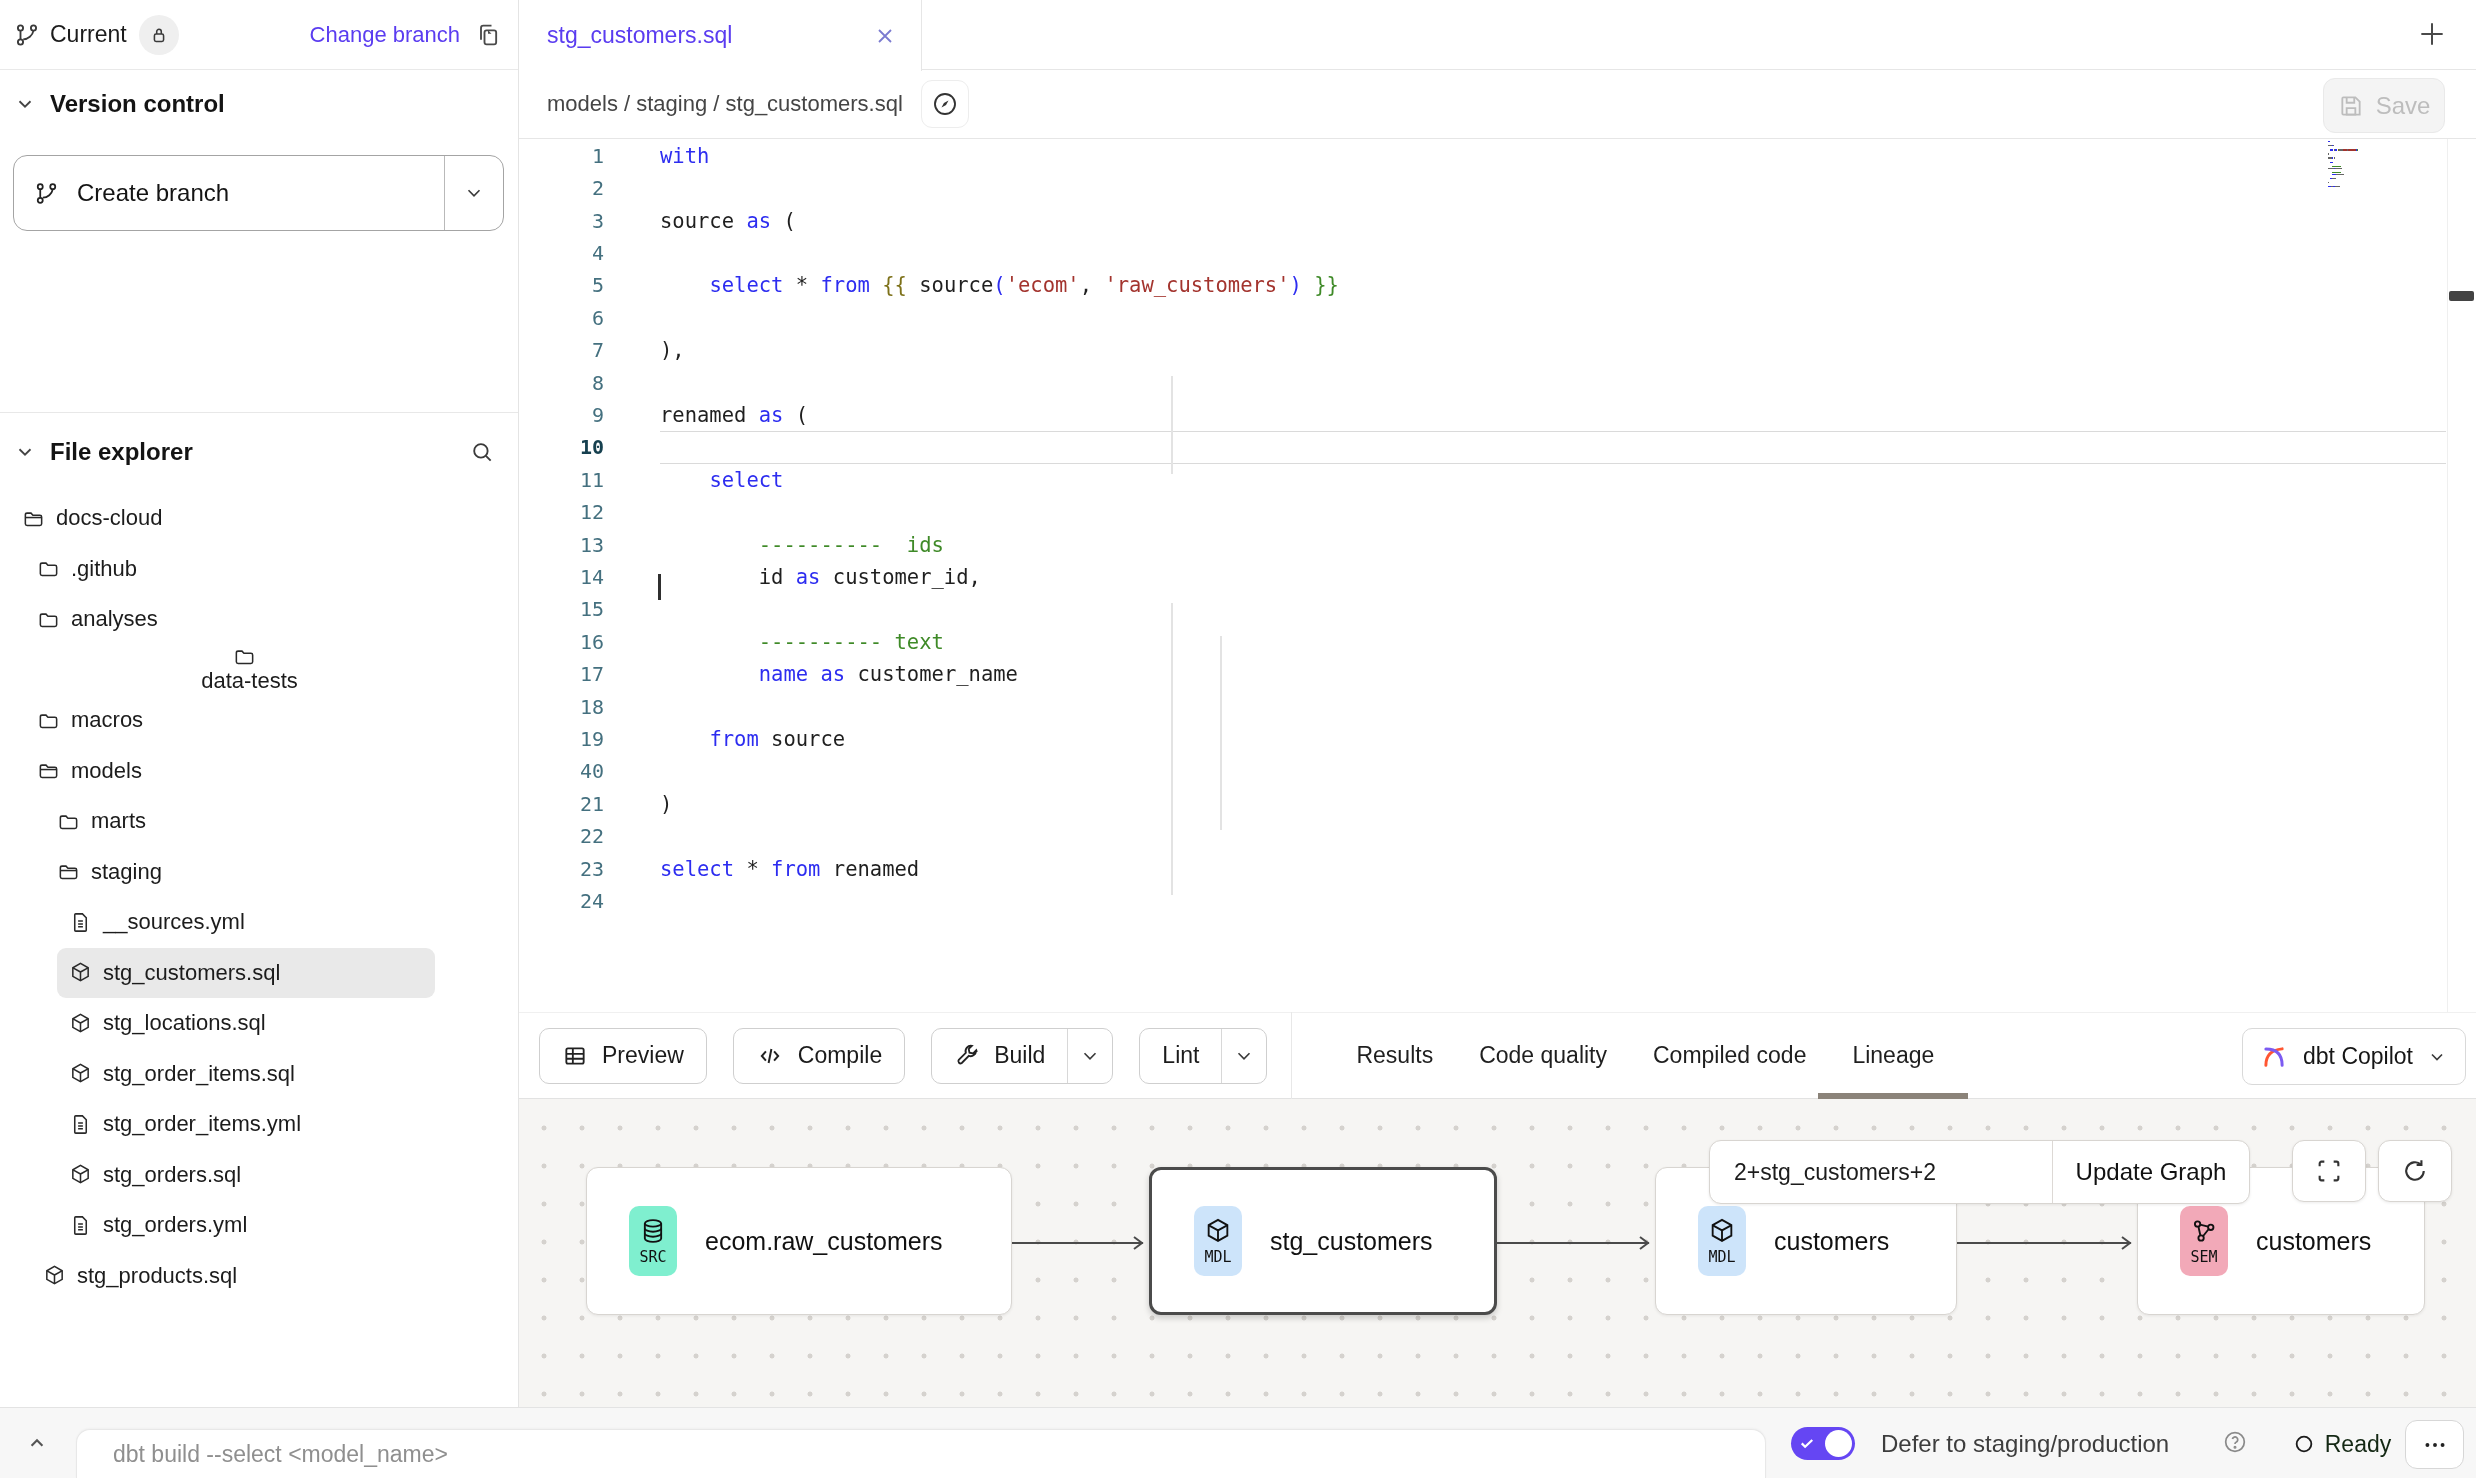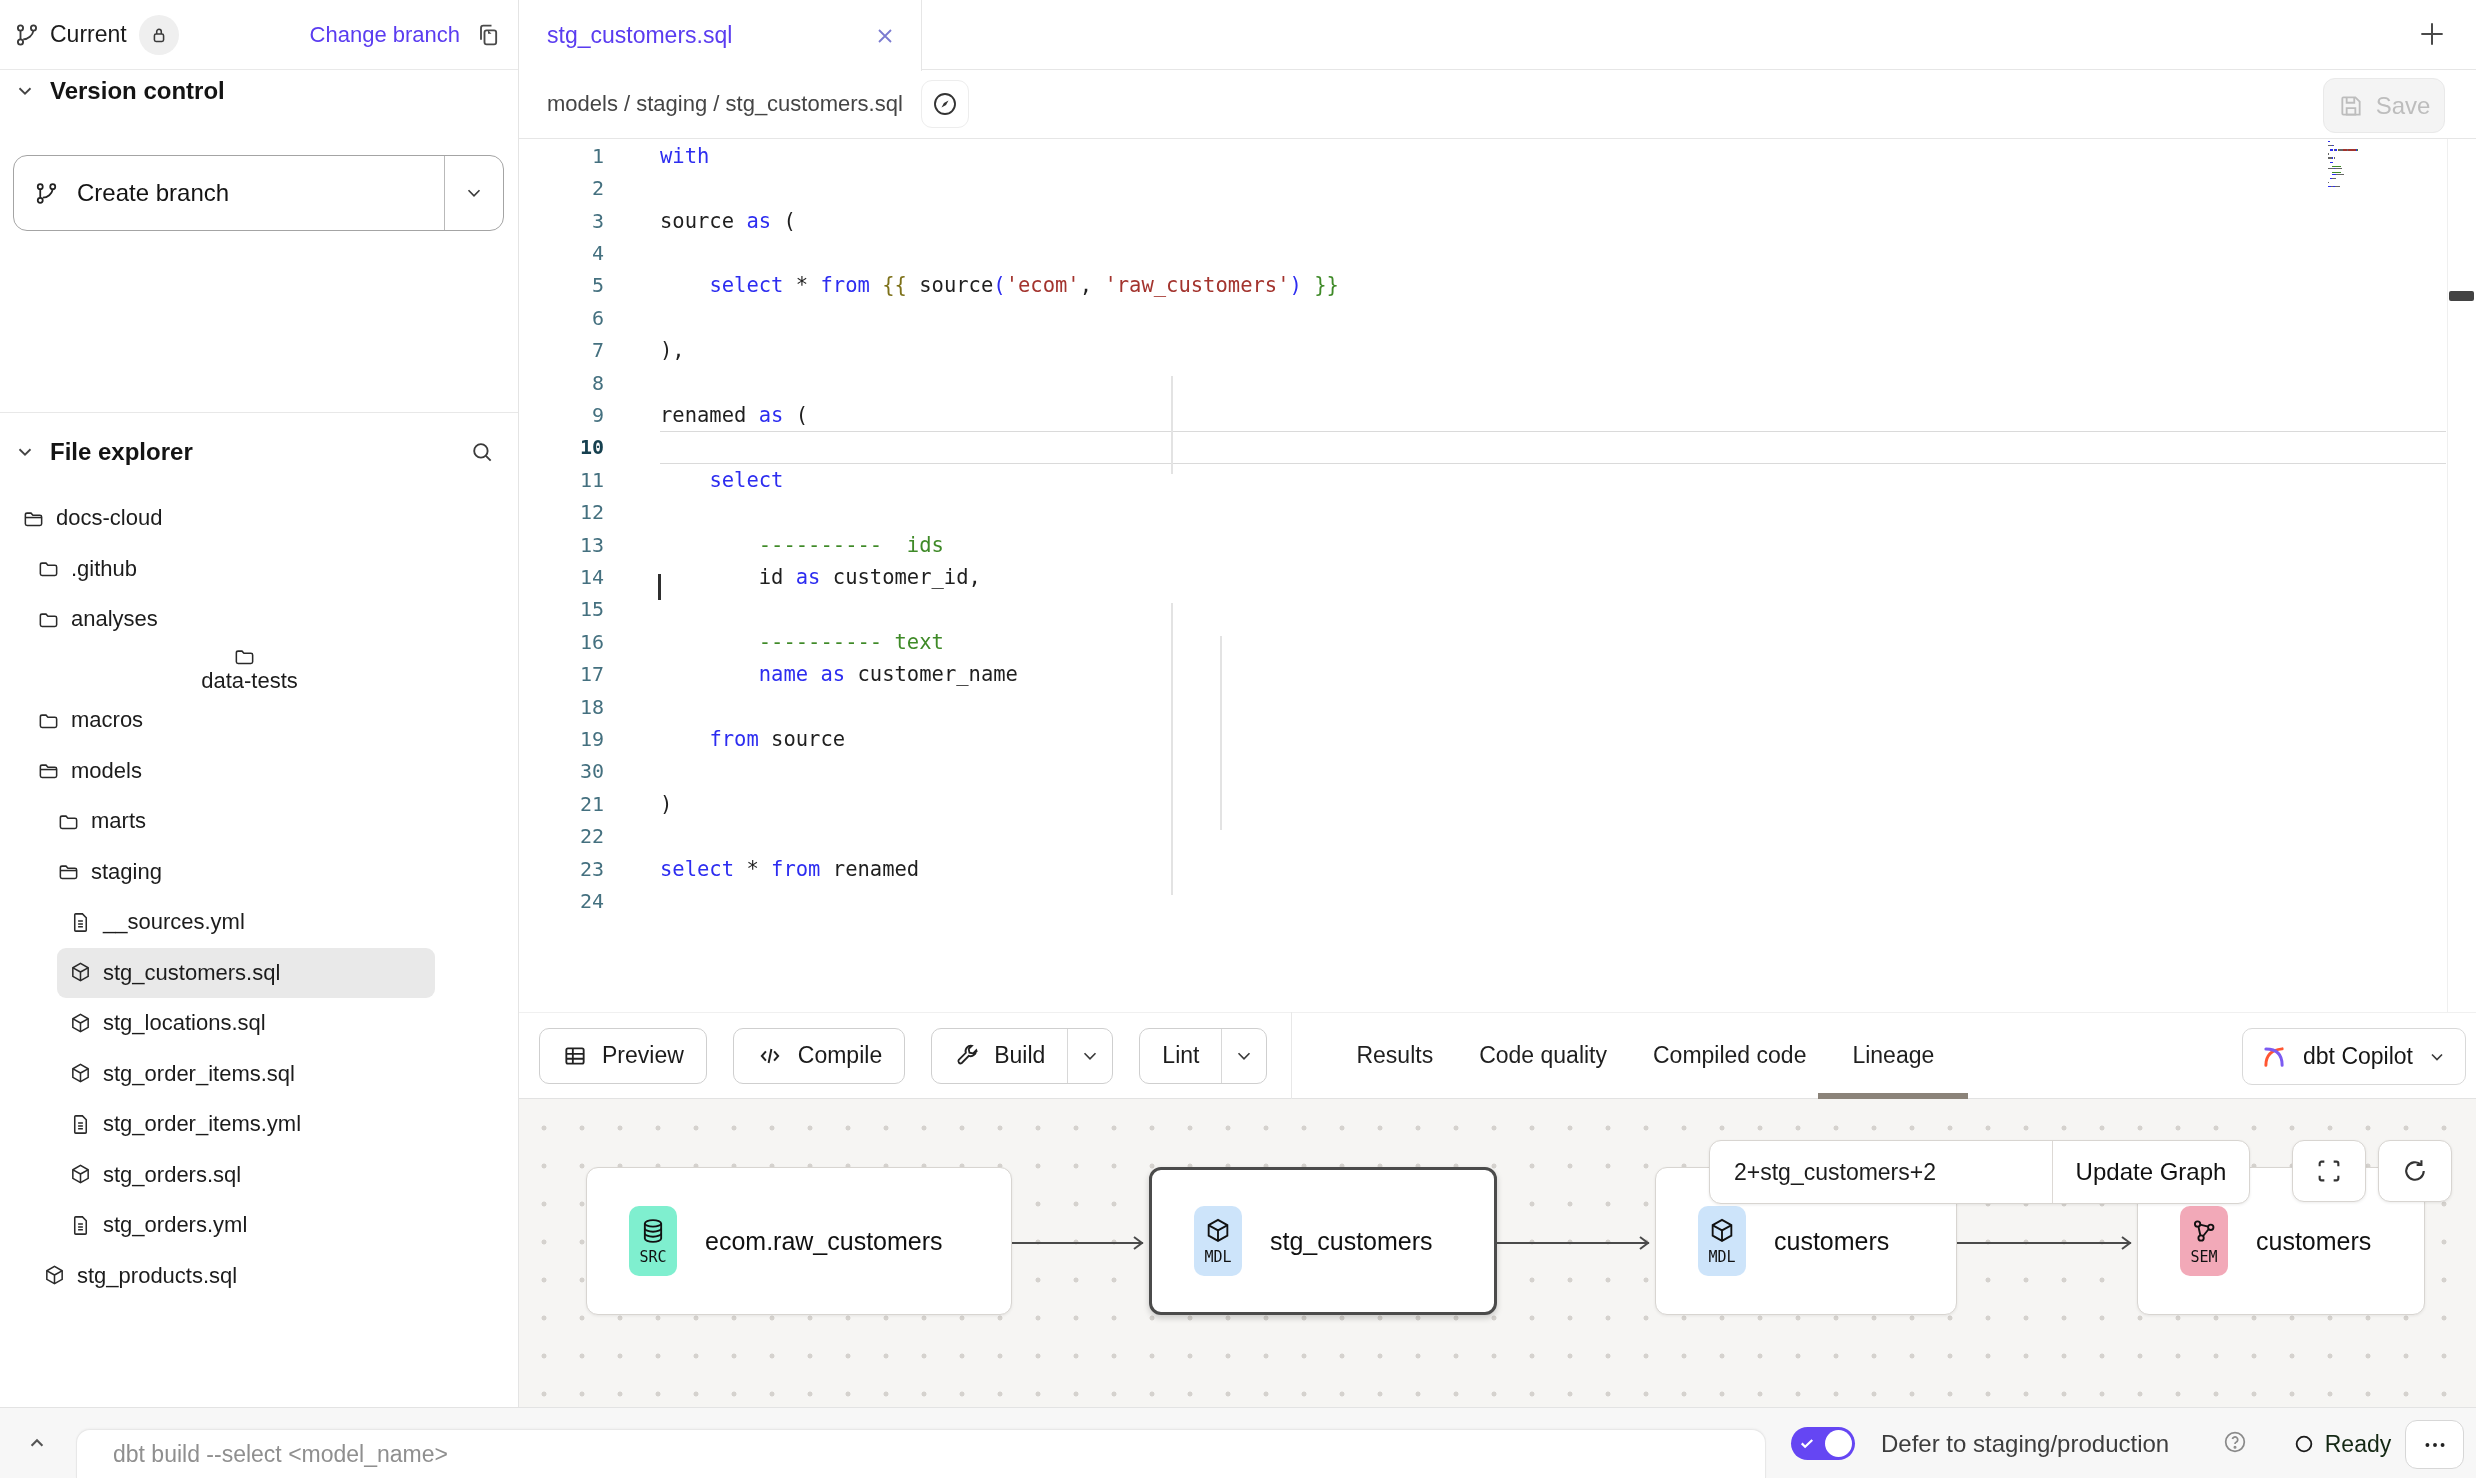--- a/index.html
+++ b/index.html
@@ -13,21 +13,21 @@
            border-right:1px solid #e4e4e4;box-sizing:border-box;}
   #sidebar-header{position:absolute;left:0;top:0;width:100%;height:70px;box-sizing:border-box;
            border-bottom:1px solid #e9e9e9;display:flex;align-items:center;padding:0 16px 0 14px;}
   #current-label{font-size:23px;color:#1c1c1c;margin-left:10px;}
   #lock-pill{width:40px;height:40px;border-radius:50%;background:#efefef;display:flex;
            align-items:center;justify-content:center;margin-left:12px;}
   #change-branch{margin-left:auto;font-size:22px;font-weight:500;color:#5a3cf0;cursor:pointer;}
   #copy-branch{margin-left:14px;}
 
   .section-header{display:flex;align-items:center;font-size:24px;font-weight:700;color:#141414;}
-  #vc-header{position:absolute;left:14px;top:71px;width:480px;height:40px;}
+  #vc-header{position:absolute;left:14px;top:84px;width:480px;height:40px;}
   .section-header .chev{margin-right:14px;color:#444;}
   #create-branch{position:absolute;left:13px;top:155px;width:491px;height:76px;box-sizing:border-box;
            border:1.5px solid #a4a4a4;border-radius:14px;background:#fff;display:flex;align-items:stretch;}
   #create-branch-main{flex:1;display:flex;align-items:center;padding-left:20px;font-size:24px;color:#141414;cursor:pointer;}
   #create-branch-main .lbl{margin-left:18px;}
   #create-branch-caret{width:58px;border-left:1px solid #b9b9b9;display:flex;align-items:center;justify-content:center;cursor:pointer;}
 
   #sidebar-divider{position:absolute;left:0;top:412px;width:100%;height:1px;background:#e8e8e8;}
   #fe-header{position:absolute;left:14px;top:432px;width:491px;height:40px;}
   #fe-search{margin-left:auto;margin-right:10px;cursor:pointer;}
@@ -406,21 +406,21 @@
         <div class="gut cur" style="top: 292.4px;">10</div>
         <div class="gut" style="top: 324.8px;">11</div>
         <div class="gut" style="top: 357.2px;">12</div>
         <div class="gut" style="top: 389.6px;">13</div>
         <div class="gut" style="top: 422px;">14</div>
         <div class="gut" style="top: 454.4px;">15</div>
         <div class="gut" style="top: 486.8px;">16</div>
         <div class="gut" style="top: 519.2px;">17</div>
         <div class="gut" style="top: 551.6px;">18</div>
         <div class="gut" style="top: 584px;">19</div>
-        <div class="gut" style="top: 616.4px;">30</div>
+        <div class="gut" style="top: 616.4px;">40</div>
         <div class="gut" style="top: 648.8px;">21</div>
         <div class="gut" style="top: 681.2px;">22</div>
         <div class="gut" style="top: 713.6px;">23</div>
         <div class="gut" style="top: 746px;">24</div>
       </div>
     <div id="code-lines">
         <div class="codeline" style="top: 0.8px;"><span class="tk-k">with</span></div>
         <div class="codeline" style="top: 33.2px;"></div>
         <div class="codeline" style="top: 65.6px;"><span class="tk-p">source </span><span class="tk-k">as</span><span class="tk-p"> (</span></div>
         <div class="codeline" style="top: 98px;"></div>

